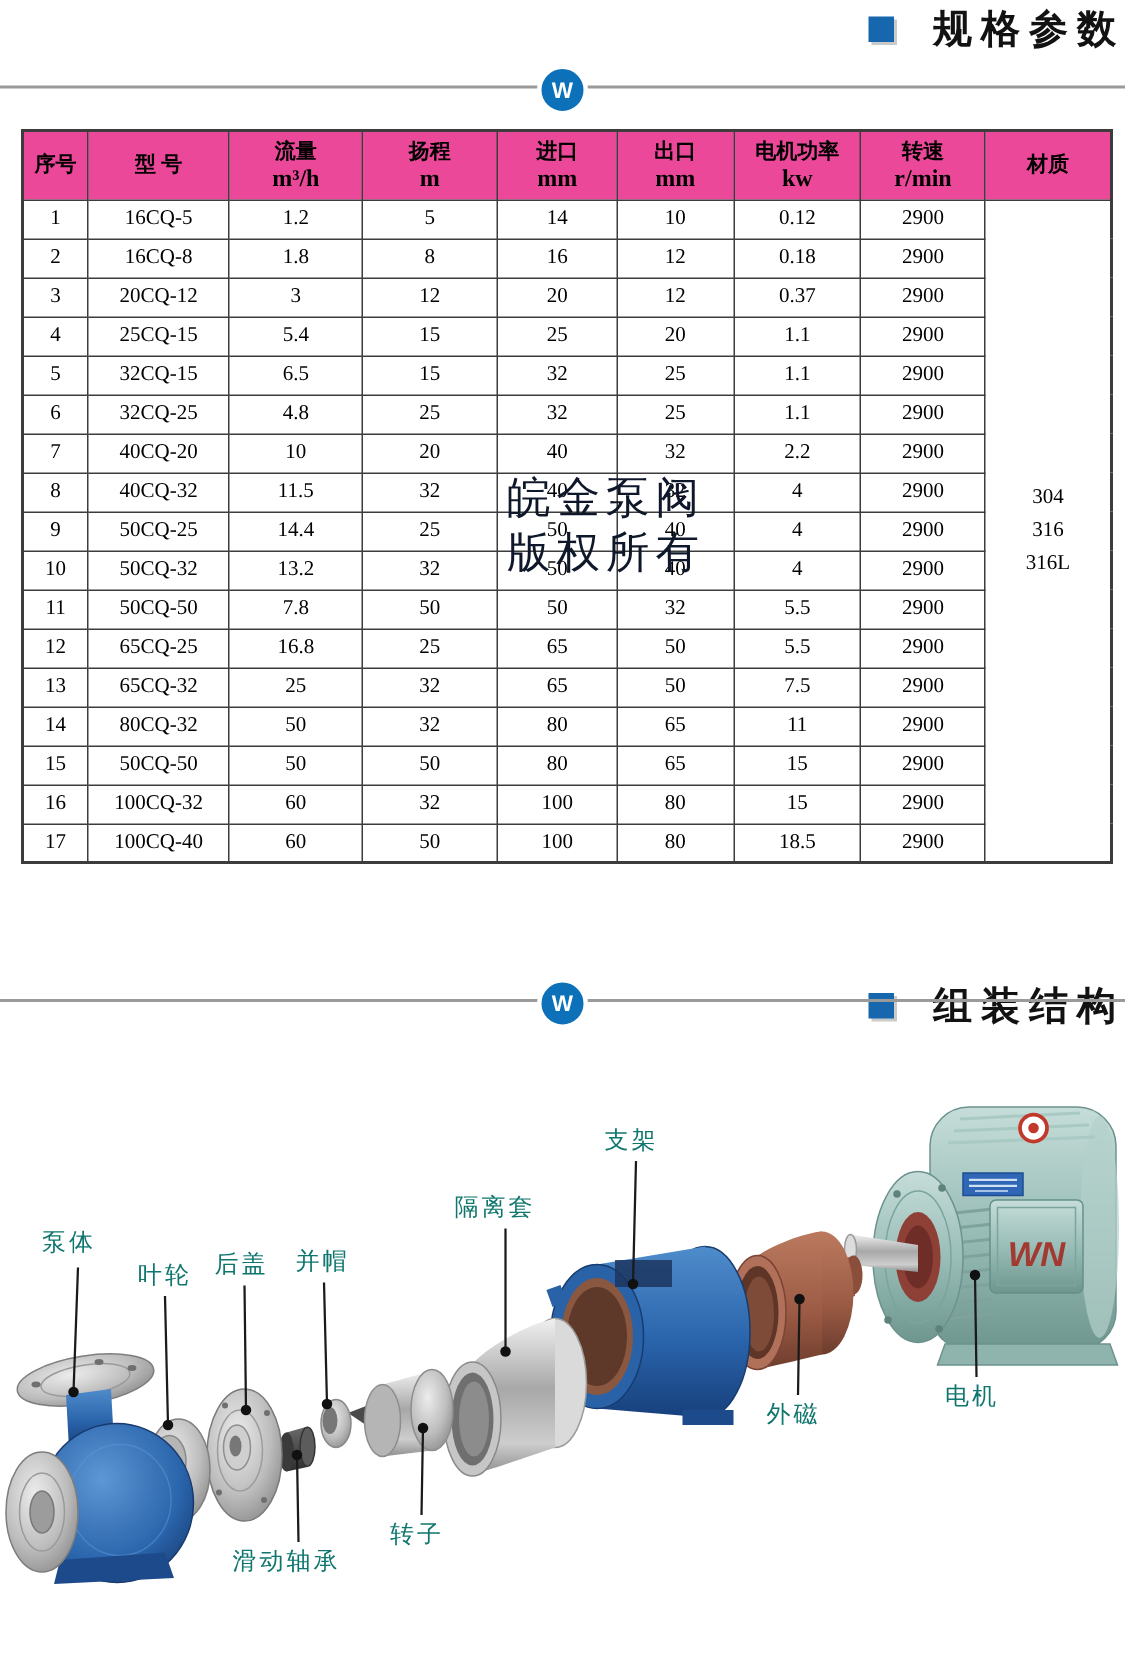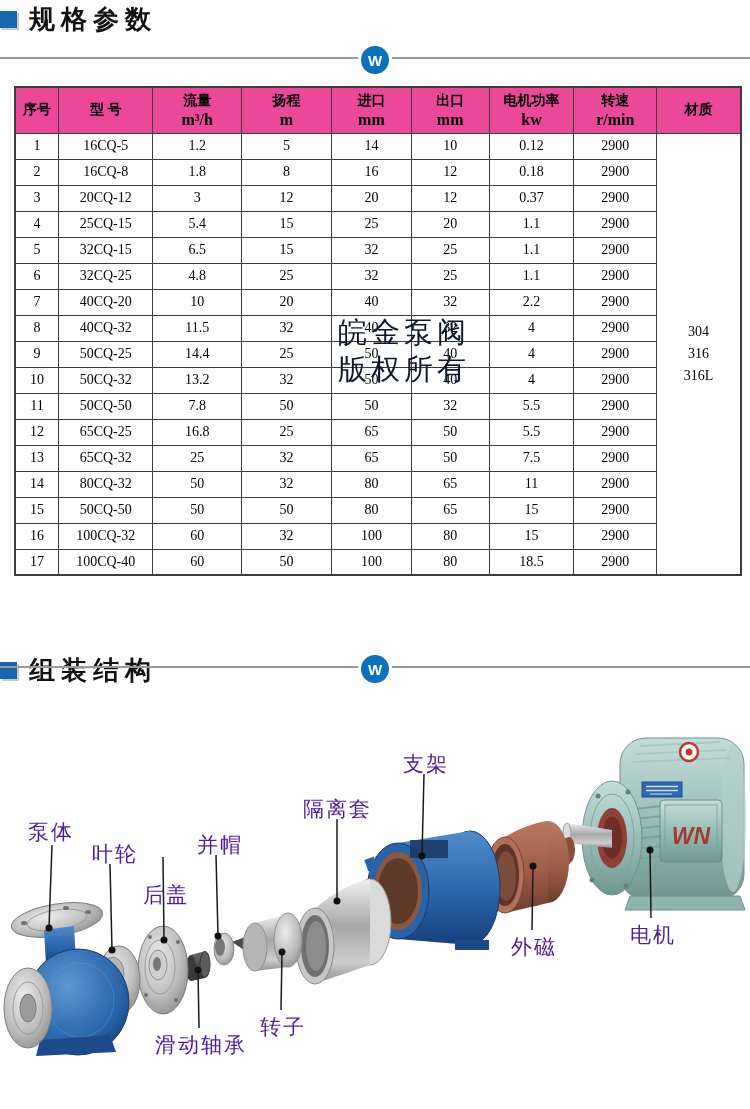--- a/index.html
+++ b/index.html
@@ -1,20 +1,20 @@
 <!DOCTYPE html>
 <html><head>
 <meta charset="utf-8">
 <style>
   html,body{margin:0;padding:0;background:#fff;}
   .page{position:relative;width:750px;height:1109px;background:#fff;overflow:hidden;
         font-family:"Liberation Sans",sans-serif;}
 
   
-  .sec-head{position:absolute;left:0;width:750px;display:flex;align-items:center;justify-content:flex-start;}
+  .sec-head{position:absolute;left:0;width:750px;display:flex;align-items:center;justify-content:flex-end;gap:14px;}
   .sec-head .bullet{width:17px;height:17px;background:#1767ae;margin-right:12px;
         box-shadow:2px 2px 0 rgba(150,150,150,.5);}
   .sec-head .sec-title{font-size:26px;font-weight:600;color:#121212;letter-spacing:6px;}
 
   
   .divider{position:absolute;left:0;width:750px;height:30px;}
   .divider .line{position:absolute;left:0;right:0;top:14px;height:2px;background:#9a9a9a;}
   .divider .w-badge{position:absolute;left:50%;top:0;transform:translateX(-50%);
         width:28px;height:28px;border-radius:50%;background:#0c71b8;border:3px solid #fff;
         color:#fff;font-weight:bold;font-size:15px;display:flex;align-items:center;justify-content:center;}
@@ -28,21 +28,21 @@
   td{font-family:"Liberation Serif",serif;font-size:14px;color:#000;}
   .col-label{font-family:"Liberation Serif",serif;font-weight:bold;font-size:14px;color:#000;}
   .col-unit{font-family:"Liberation Serif",serif;font-size:16px;color:#000;margin-top:1px;}
   .material-cell div{line-height:22px;}
   .watermark{position:absolute;left:324px;top:228px;color:#0f172a;font-size:29px;
         letter-spacing:4px;line-height:37px;pointer-events:none;white-space:nowrap;}
 
   
   .diagram{position:absolute;left:0;top:690px;width:750px;height:419px;}
   .diagram svg{position:absolute;left:0;top:0;}
-  .part-label{position:absolute;font-size:21px;font-weight:500;color:#4c1d95;
+  .part-label{position:absolute;font-size:16px;font-weight:500;color:#0f766e;
         letter-spacing:2px;white-space:nowrap;}
 </style>
 </head>
 <body>
 
 <div class="page">
 
   <div class="sec-head" style="top:0;height:38px;">
     <span class="bullet"></span>
     <span class="sec-title">规格参数</span>
@@ -478,21 +478,21 @@
           <circle cx="422" cy="166" r="3.5" fill="#111"></circle>
           <line x1="532" y1="240" x2="533" y2="176" stroke="#1a1a1a" stroke-width="1.5"></line>
           <circle cx="533" cy="176" r="3.5" fill="#111"></circle>
           <line x1="651" y1="228" x2="650" y2="160" stroke="#1a1a1a" stroke-width="1.5"></line>
           <circle cx="650" cy="160" r="3.5" fill="#111"></circle>
         </g>
     </svg>
 
   <div class="part-label" style="left: 28px; top: 128px; text-align: center;">泵体</div>
       <div class="part-label" style="left: 92px; top: 150px;">叶轮</div>
-      <div class="part-label" style="left: 143px; top: 143px; margin-top: 48px;">后盖</div>
+      <div class="part-label" style="left: 143px; top: 143px;">后盖</div>
       <div class="part-label" style="left: 197px; top: 141px;">并帽</div>
       <div class="part-label" style="left: 155px; top: 341px;">滑动轴承</div>
       <div class="part-label" style="left: 260px; top: 323px;">转子</div>
       <div class="part-label" style="left: 303px; top: 105px; text-align: center;">隔离套</div>
       <div class="part-label" style="left: 403px; top: 60px;">支架</div>
       <div class="part-label" style="left: 511px; top: 243px;">外磁</div>
       <div class="part-label" style="left: 630px; top: 231px;">电机</div>
     </div>
 
 </div>

